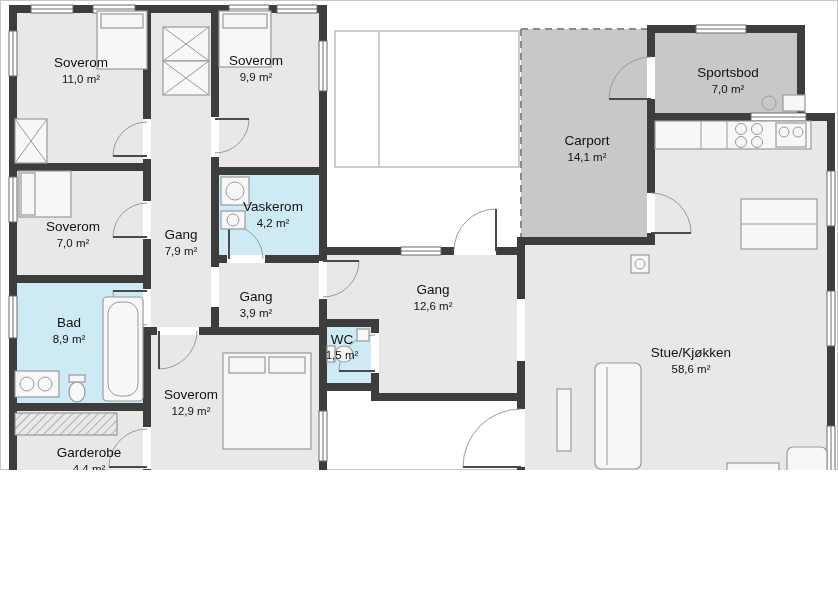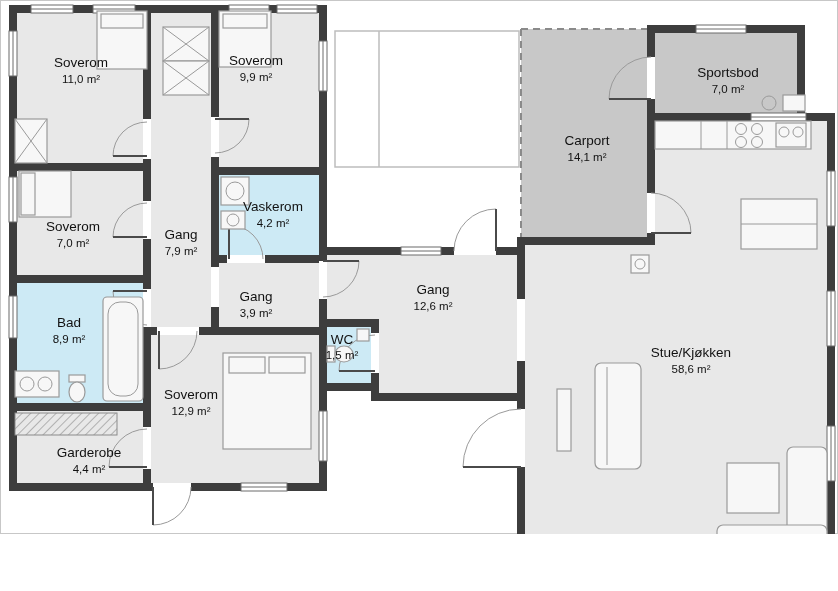--- a/index.html
+++ b/index.html
@@ -1,17 +1,17 @@
 <!DOCTYPE html>
 <html><head>
 <meta charset="utf-8">
 <style>
   html,body{margin:0;padding:0;background:#fff;}
   .plan-wrap{
-    position:relative;width:838px;height:534px;
+    position:relative;width:838px;height:470px;
     border:1px solid #c7c7c7;box-sizing:border-box;
     background:#ffffff;
     font-family:"Liberation Sans", sans-serif;
   }
   svg{display:block;}
   .room-name{font-family:"Liberation Sans",sans-serif;font-size:13.5px;fill:#111;}
   .room-area{font-family:"Liberation Sans",sans-serif;font-size:11.5px;fill:#111;}
   .wall{stroke:#3d3d3d;stroke-width:8;stroke-linejoin:miter;}
   .furn{fill:#f7f7f7;stroke:#9a9a9a;stroke-width:1.2;}
   .furn-line{stroke:#9a9a9a;stroke-width:1;fill:none;}

